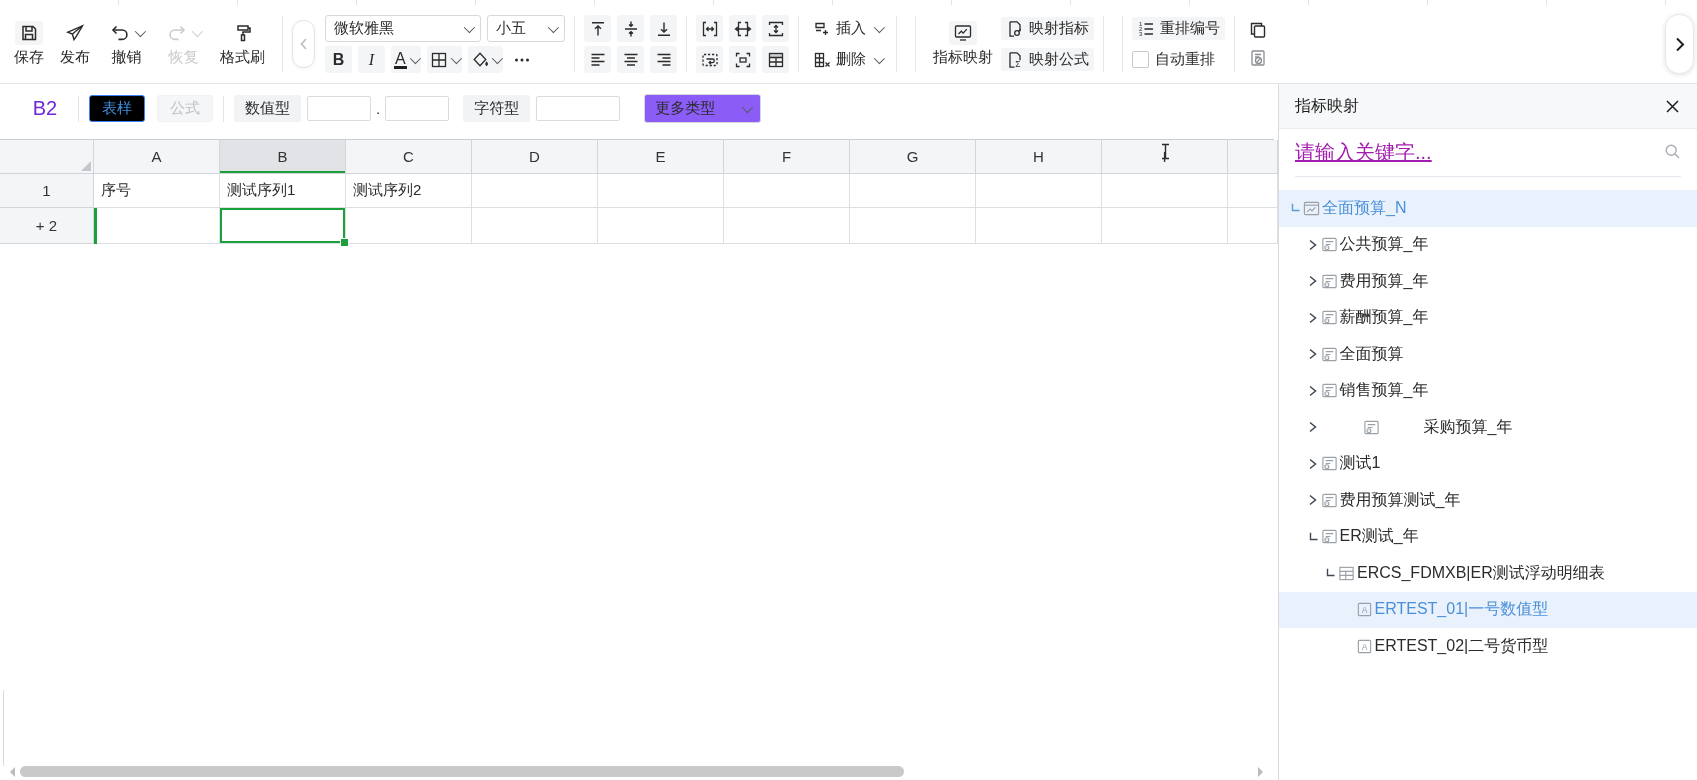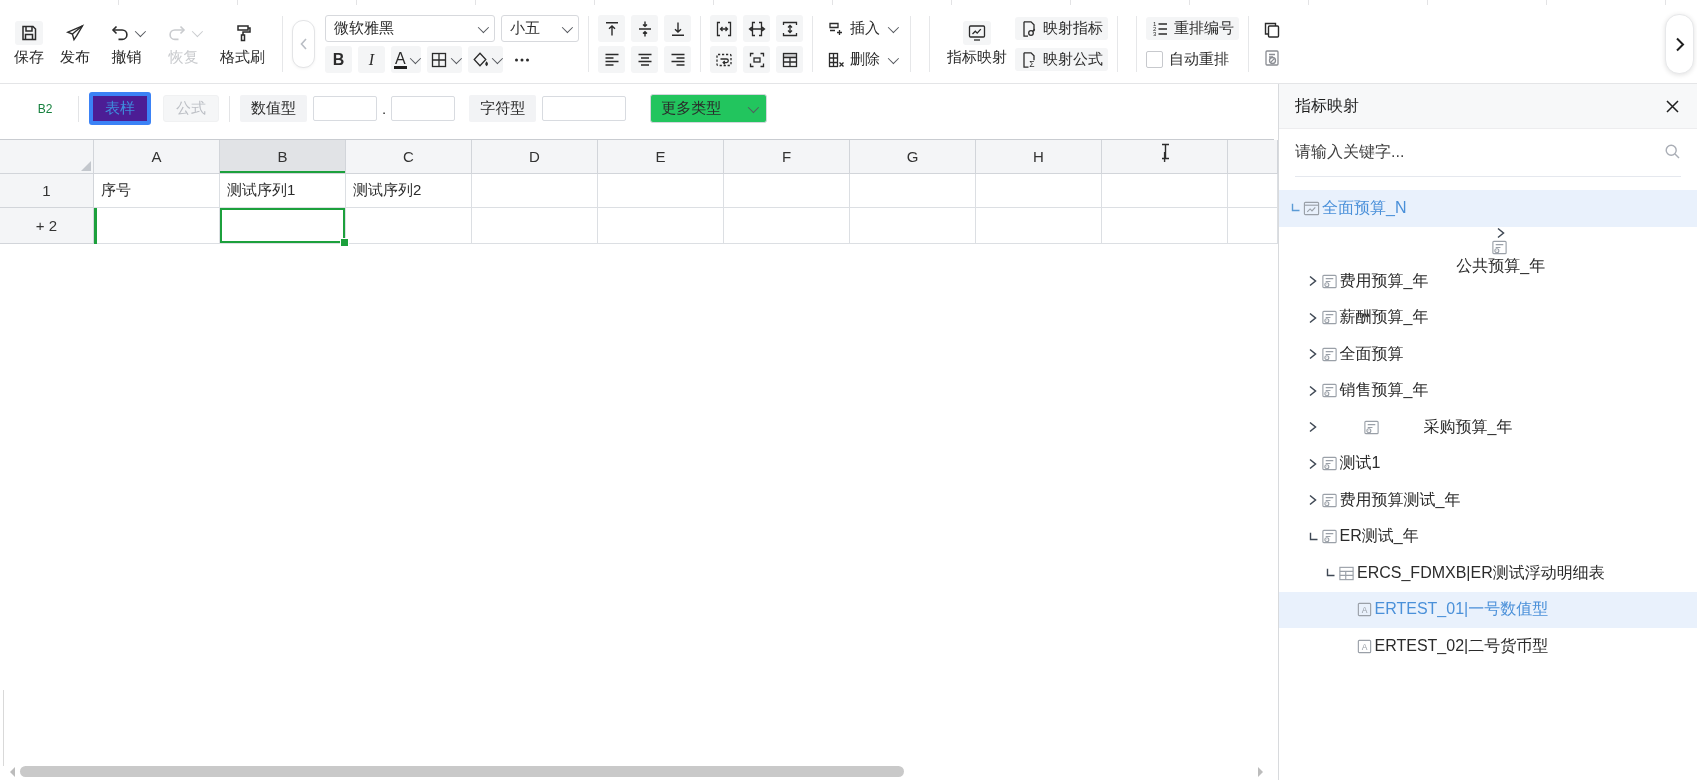--- a/index.html
+++ b/index.html
@@ -36,31 +36,31 @@
   .uA{display:inline-block;border-bottom:3px solid #1f1f1f;line-height:15px;padding:0 1px;}
   .pill{width:21px;height:46px;border:1px solid #e3e4e6;border-radius:11px;background:#fff;display:flex;
     align-items:center;justify-content:center;color:#b9bdc4;font-size:13px;flex:none;box-shadow:0 1px 3px rgba(0,0,0,.05);}
   .expand-right{position:absolute;right:3px;top:14px;width:27px;height:58px;border:1px solid #e7e8ea;border-radius:14px;
     background:#fff;display:flex;align-items:center;justify-content:center;box-shadow:0 1px 5px rgba(0,0,0,.12);z-index:5;}
   .clipped-col{display:flex;flex-direction:column;gap:8px;margin-left:4px;width:40px;overflow:hidden;flex:none;}
   .cb{width:15px;height:15px;border:1px solid #c7c9cd;border-radius:2px;background:#fff;display:inline-block;flex:none;}
   
   .fbar{position:absolute;top:84px;left:0;width:1278px;height:49px;box-sizing:border-box;display:flex;
     align-items:center;padding-left:22px;background:#fff;}
-  .fb-ref{width:46px;text-align:center;font-size:12px;color:#15803d;flex:none;}
+  .fb-ref{width:46px;text-align:center;font-size:20px;color:#6d28d9;flex:none;}
   .vdiv{width:1px;height:26px;background:#e3e4e6;margin:0 10px;flex:none;}
   .tabbtn{border-radius:3px;padding:3px 12px;font-size:15px;flex:none;}
-  .tab-active{border:4px solid #3b82f6;color:#3e8ddd;background:#4c1d95;margin-right:12px;}
+  .tab-active{border:1px solid #3b82f6;color:#3e8ddd;background:#000000;margin-right:12px;}
   .tab-inactive{border:1px solid #f0f1f2;color:#bcbfc5;background:#f5f6f7;}
   .ftype{background:#f2f3f5;border-radius:2px;padding:4px 11px;font-size:15px;color:#2b2b2b;flex:none;}
   .finput{width:64px;height:25px;border:1px solid #d8dbe0;border-radius:2px;background:#fff;box-sizing:border-box;
     font-size:14px;padding:0 5px;flex:none;}
   .fdot{margin:0 5px;color:#2b2b2b;}
   .morebtn{border:1px solid #d4d7dd;border-radius:3px;padding:4px 10px;display:flex;gap:24px;align-items:center;
-    font-size:15px;background:#22c55e;flex:none;}
+    font-size:15px;background:#8b5cf6;flex:none;}
   
   .sheet{position:absolute;left:0;top:139px;width:1274px;}
   .grid{display:grid;grid-template-columns:94px repeat(9,126px) 50px;grid-template-rows:34px 34px 36px;
     position:relative;border-top:1px solid #c9ccd1;}
   .hcell{background:#f4f5f7;border-right:1px solid #d2d5da;border-bottom:1px solid #d2d5da;display:flex;
     align-items:center;justify-content:center;font-size:15px;color:#333;box-sizing:border-box;position:relative;}
   .hcell.colsel{background:#e1e3e6;box-shadow:inset 0 -2px 0 var(--green);}
   .corner::after{content:"";position:absolute;right:2px;bottom:2px;width:0;height:0;
     border-left:10px solid transparent;border-bottom:10px solid #c3c7cd;}
   .cell{border-right:1px solid #dcdfe3;border-bottom:1px solid #dcdfe3;display:flex;align-items:center;
@@ -78,21 +78,21 @@
   .edgeline{position:absolute;left:3px;top:690px;width:1px;height:76px;background:#d9d9d9;}
   
   .panel{position:absolute;left:1278px;top:84px;right:0;bottom:0;background:#fff;border-left:1px solid #d8dadd;
     display:flex;flex-direction:column;box-sizing:border-box;}
   .p-head{height:44px;flex:none;background:#f7f8f9;border-bottom:1px solid #ededef;display:flex;align-items:center;
     padding:0 16px;}
   .p-title{flex:1;font-size:16px;color:#1f1f1f;}
   .p-close{width:18px;height:18px;display:flex;align-items:center;justify-content:center;}
   .p-search{height:48px;flex:none;display:flex;align-items:center;padding:0 16px;}
   .search-inner{flex:1;display:flex;align-items:center;height:100%;border-bottom:1px solid #e5e8ee;box-sizing:border-box;}
-  .s-ph{flex:1;font-size:16px;color:#404040;}
+  .s-ph{flex:1;font-size:20px;color:#a21caf;text-decoration:underline;}
   .p-tree{flex:1;padding-top:13px;overflow:hidden;}
   .t-row{height:36.5px;display:flex;align-items:center;font-size:16px;color:#2b2b2b;box-sizing:border-box;cursor:default;}
   .t-row.hl{background:#e9f1fc;}
   .t-row.hl .t-label{color:#4a90d9;}
   .t-arrow{width:16px;display:flex;align-items:center;justify-content:center;color:#3f4854;flex:none;}
   .t-row.hl .t-arrow{color:#5b9bd5;}
   .t-icon{width:19px;display:flex;align-items:center;flex:none;}
   .t-label{white-space:nowrap;}
   :root{--green:#1ca03c;}
 </style>
@@ -161,21 +161,21 @@
 
   <div class="tb-div"></div>
   <div class="pill">
     <svg width="8" height="12" viewBox="0 0 8 12" fill="none" stroke="currentColor" stroke-width="1.6">
         <path d="M6 1L1.5 6L6 11"></path>
       </svg>
   </div>
 
   <div class="tb-col" style="margin-left:10px;">
     <div class="tb-row">
-      <div class="select" style="width:170px;">
+      <div class="select" style="width:156px;">
         <span>微软雅黑</span>
           <i class="cdown"></i>
       </div>
       <div class="select" style="width:78px;">
         <span>小五</span>
           <i class="cdown"></i>
       </div>
     </div>
     <div class="tb-row">
       <span class="fmt b">B</span>
@@ -509,21 +509,21 @@
         </span>
         <span class="t-icon">
           <svg width="17" height="17" viewBox="0 0 18 18" fill="none" stroke="#9aa0a8" stroke-width="1.2">
             <rect x="1.5" y="2.5" width="15" height="13" rx="1"></rect>
             <path d="M1.5 5.5h15"></path>
             <path d="M4.5 12.5l3-3 2 2 3.5-3.8"></path>
           </svg>
         </span>
         <span class="t-label">全面预算_N</span>
       </div>
-      <div class="t-row" style="padding-left: 25.5px; flex-direction: column;">
+      <div class="t-row" style="padding-left: 25.5px;">
         <span class="t-arrow">
           <svg width="11" height="12" viewBox="0 0 11 12" fill="none" stroke="currentColor" stroke-width="1.5">
             <path d="M3 1.5L8.5 6L3 10.5"></path>
           </svg>
         </span>
         <span class="t-icon">
           <svg width="17" height="17" viewBox="0 0 18 18" fill="none" stroke="#9aa0a8" stroke-width="1.2">
             <rect x="2" y="2.5" width="14" height="13" rx="1"></rect>
             <path d="M5 6h8M5 9h5"></path>
             <circle cx="6.2" cy="12.4" r="2.1"></circle>

